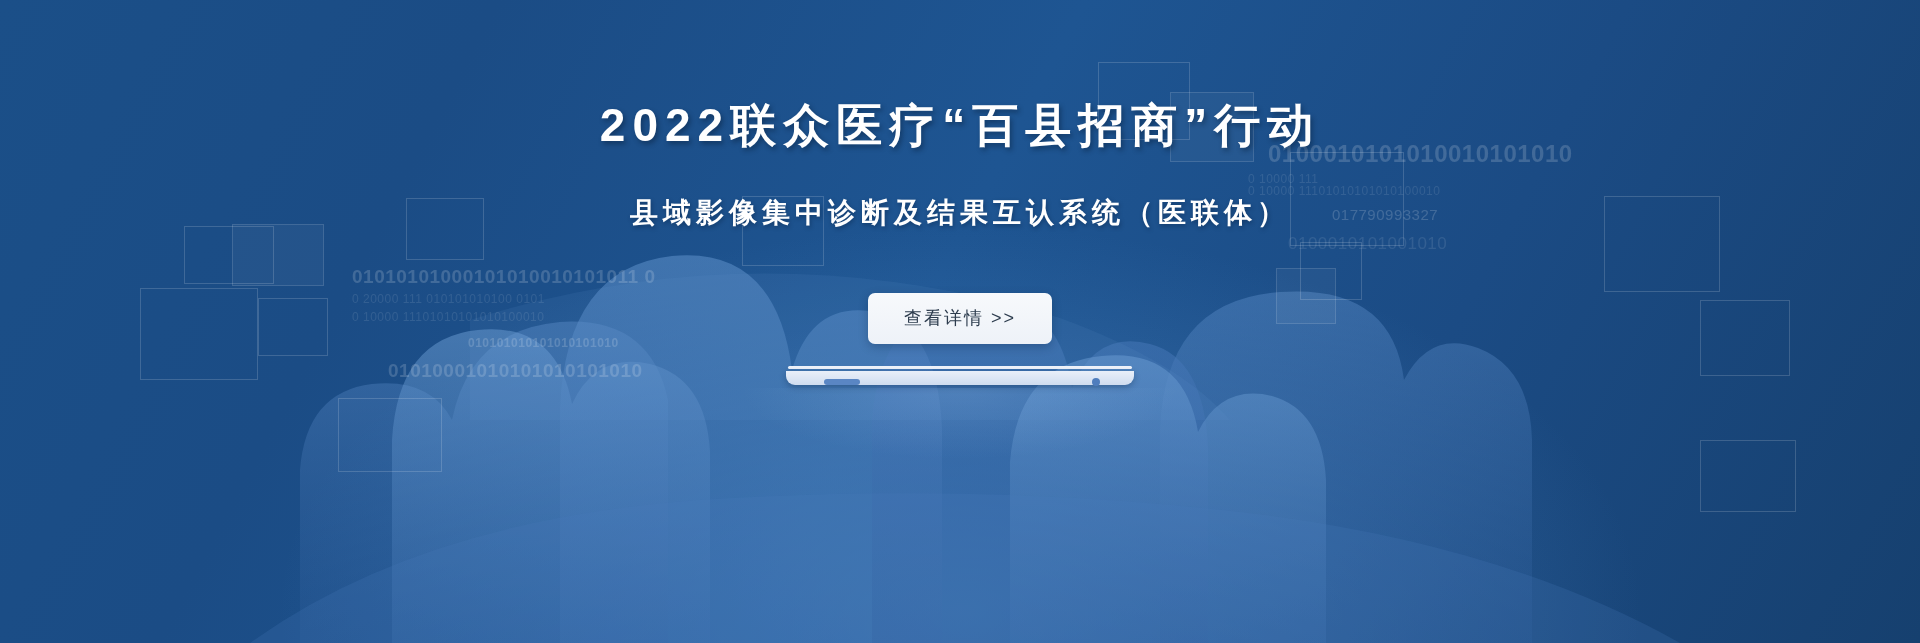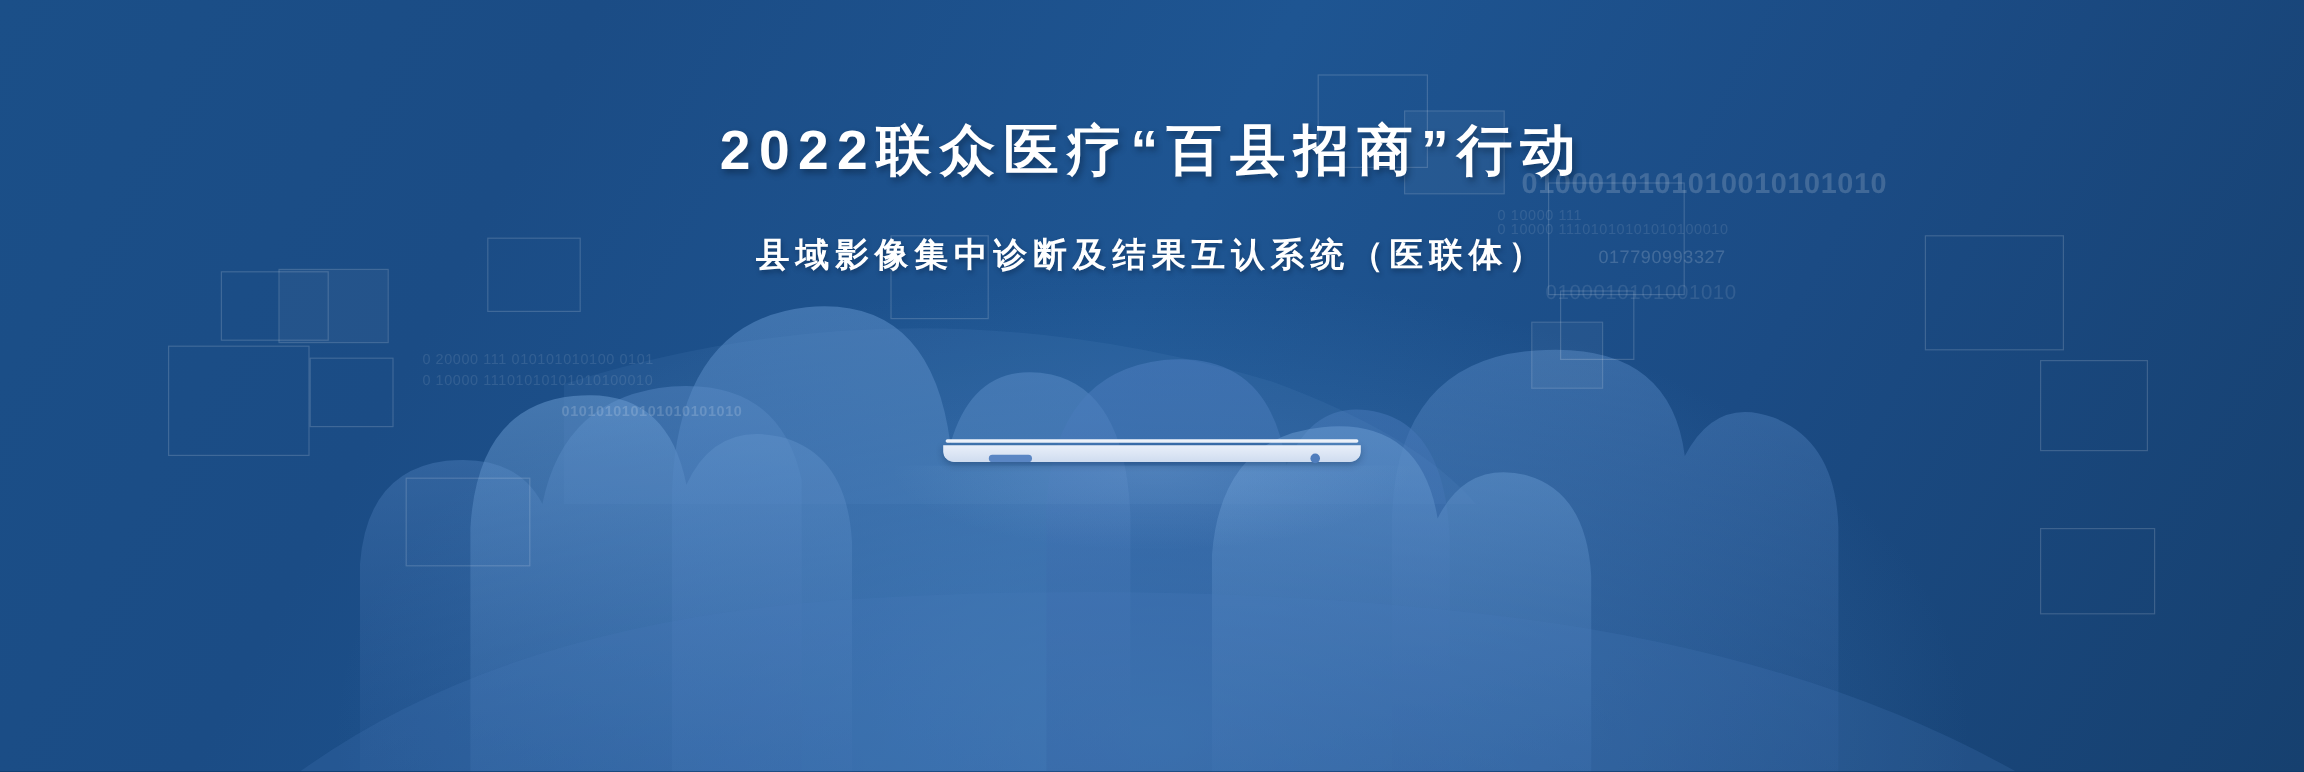--- a/index.html
+++ b/index.html
@@ -213,34 +213,39 @@
   <div class="wire" style="left:742px; top:196px; width:82px; height:70px;"></div>
   <div class="wire" style="left:1098px; top:62px; width:92px; height:78px;"></div>
   <div class="wire fill" style="left:1170px; top:92px; width:84px; height:70px;"></div>
   <div class="wire" style="left:1290px; top:152px; width:114px; height:94px;"></div>
   <div class="wire" style="left:1300px; top:242px; width:62px; height:58px;"></div>
   <div class="wire fill" style="left:1276px; top:268px; width:60px; height:56px;"></div>
   <div class="wire" style="left:1604px; top:196px; width:116px; height:96px;"></div>
   <div class="wire" style="left:1700px; top:300px; width:90px; height:76px;"></div>
   <div class="wire" style="left:1700px; top:440px; width:96px; height:72px;"></div>
 
+  <div class="binary bold" style="left:352px; top:266px; font-size:19px;">01010101000101010010101011 0</div>
   <div class="binary dim" style="left:352px; top:292px; font-size:12px;">0 20000 111        010101010100    0101</div>
   <div class="binary dim" style="left:352px; top:310px; font-size:12px;">0 10000 11101010101010100010</div>
   <div class="binary bold" style="left:468px; top:336px; font-size:12px;">010101010101010101010</div>
+  <div class="binary bold" style="left:388px; top:360px; font-size:19px;">01010001010101010101010</div>
   <div class="binary bold" style="left:1268px; top:140px; font-size:24px;">0100010101010010101010</div>
   <div class="binary dim" style="left:1248px; top:172px; font-size:12px;">0 10000 111</div>
   <div class="binary dim" style="left:1248px; top:184px; font-size:12px;">0 10000 11101010101010100010</div>
   <div class="binary" style="left:1332px; top:206px; font-size:15px;">017790993327</div>
   <div class="binary dim" style="left:1288px; top:234px; font-size:17px;">0100010101001010</div>
 
   <div class="content">
     <h1 class="title">2022联众医疗“百县招商”行动</h1>
     <h2 class="subtitle">县域影像集中诊断及结果互认系统（医联体）</h2>
   </div>
 
+  <div class="cta-wrap">
+    <button class="cta" type="button">查看详情 &gt;&gt;</button>
+  </div>
 
   <div class="device-glow"></div>
   <div class="device">
     <div class="device-top"></div>
     <div class="device-body">
       <div class="device-speaker"></div>
       <div class="device-cam"></div>
     </div>
   </div>
 

